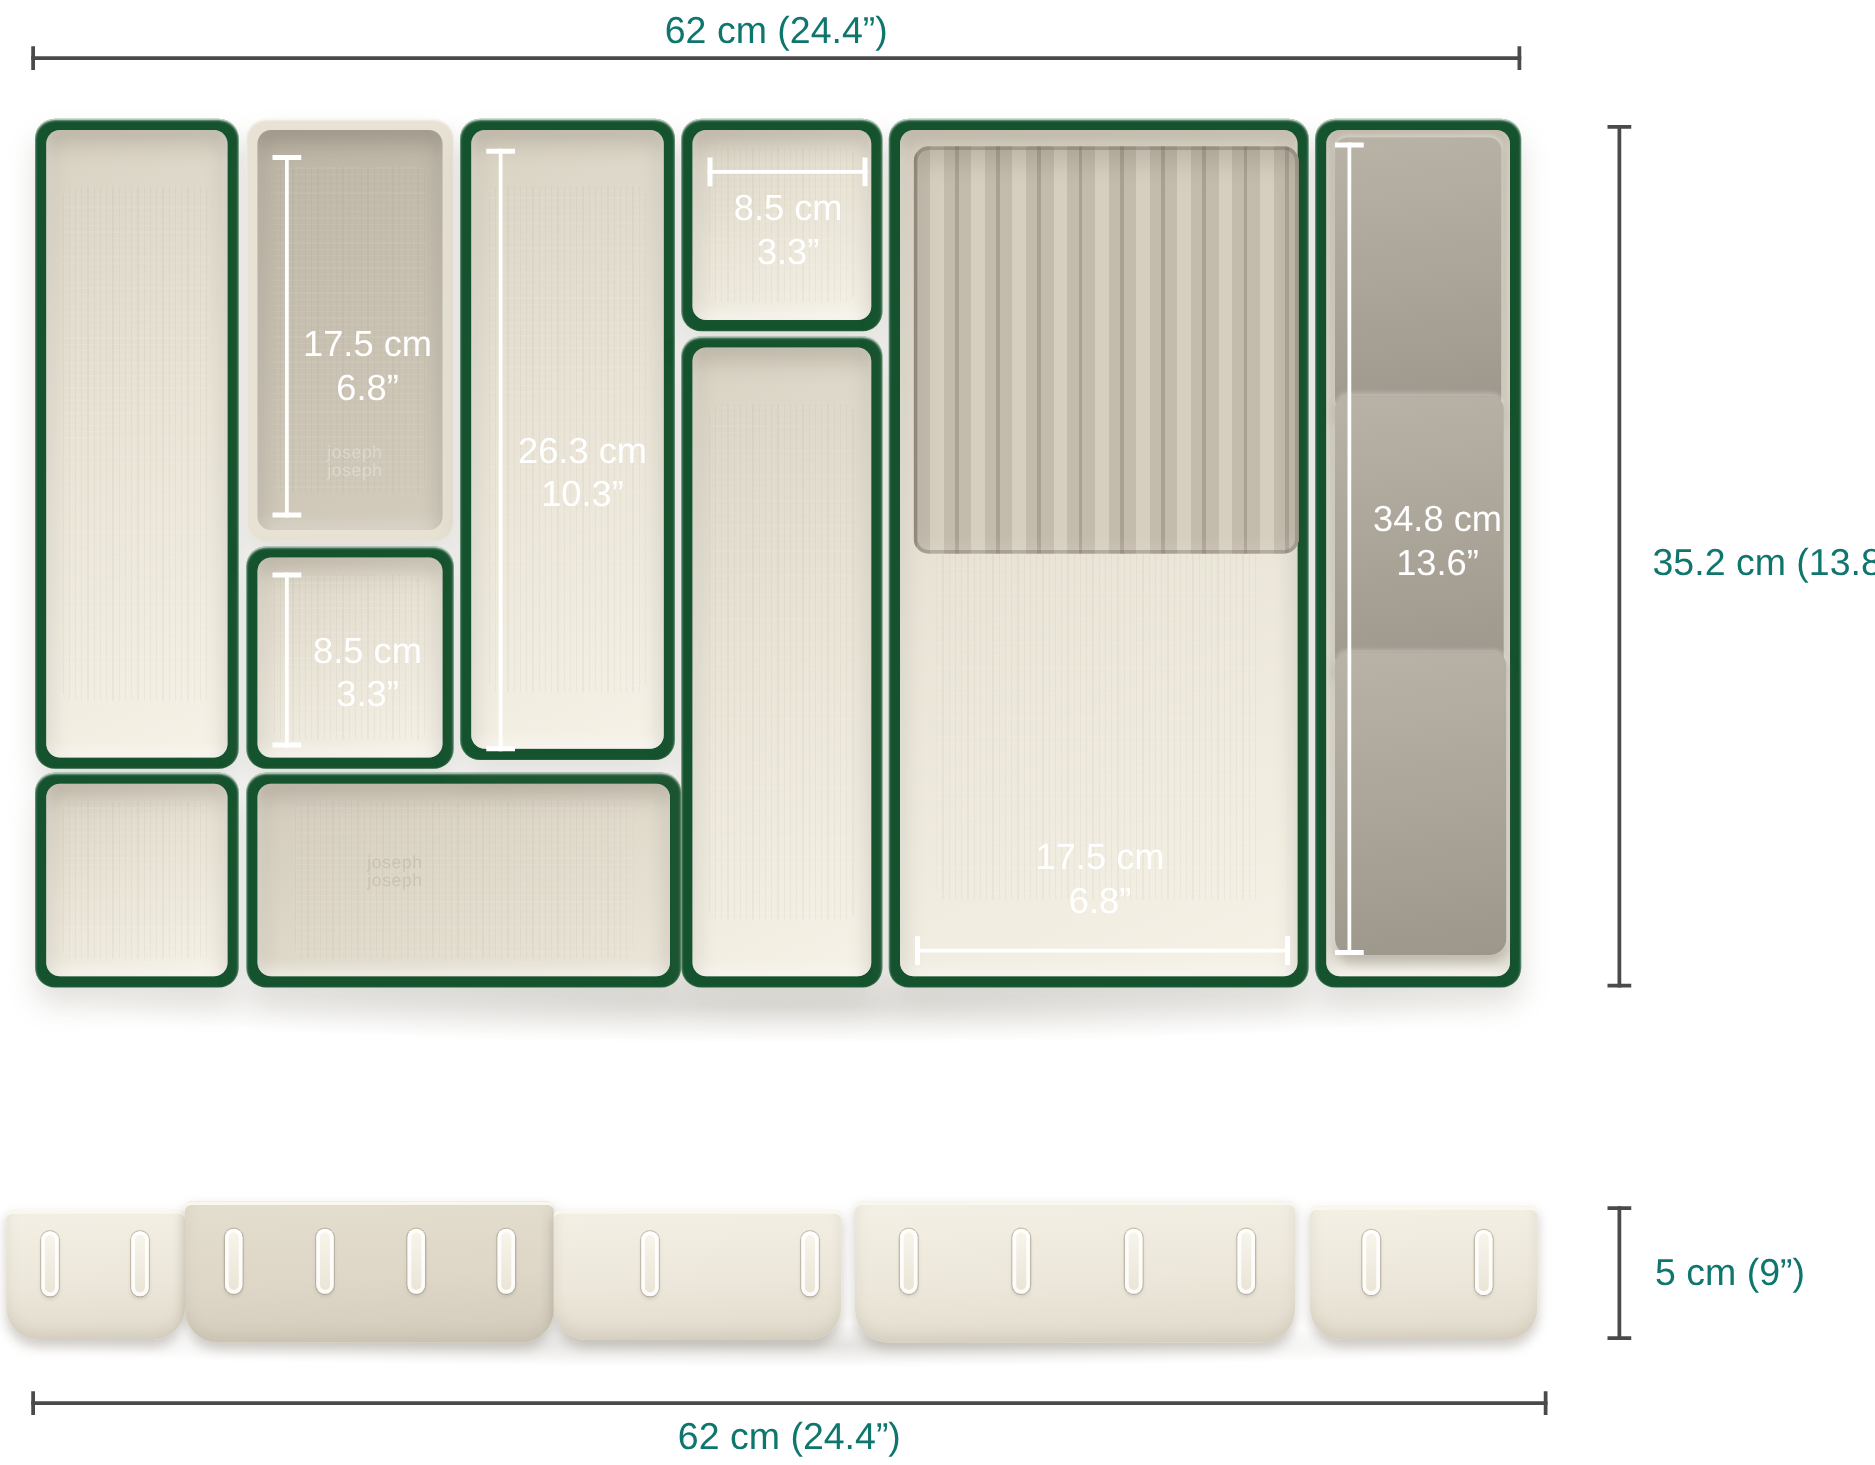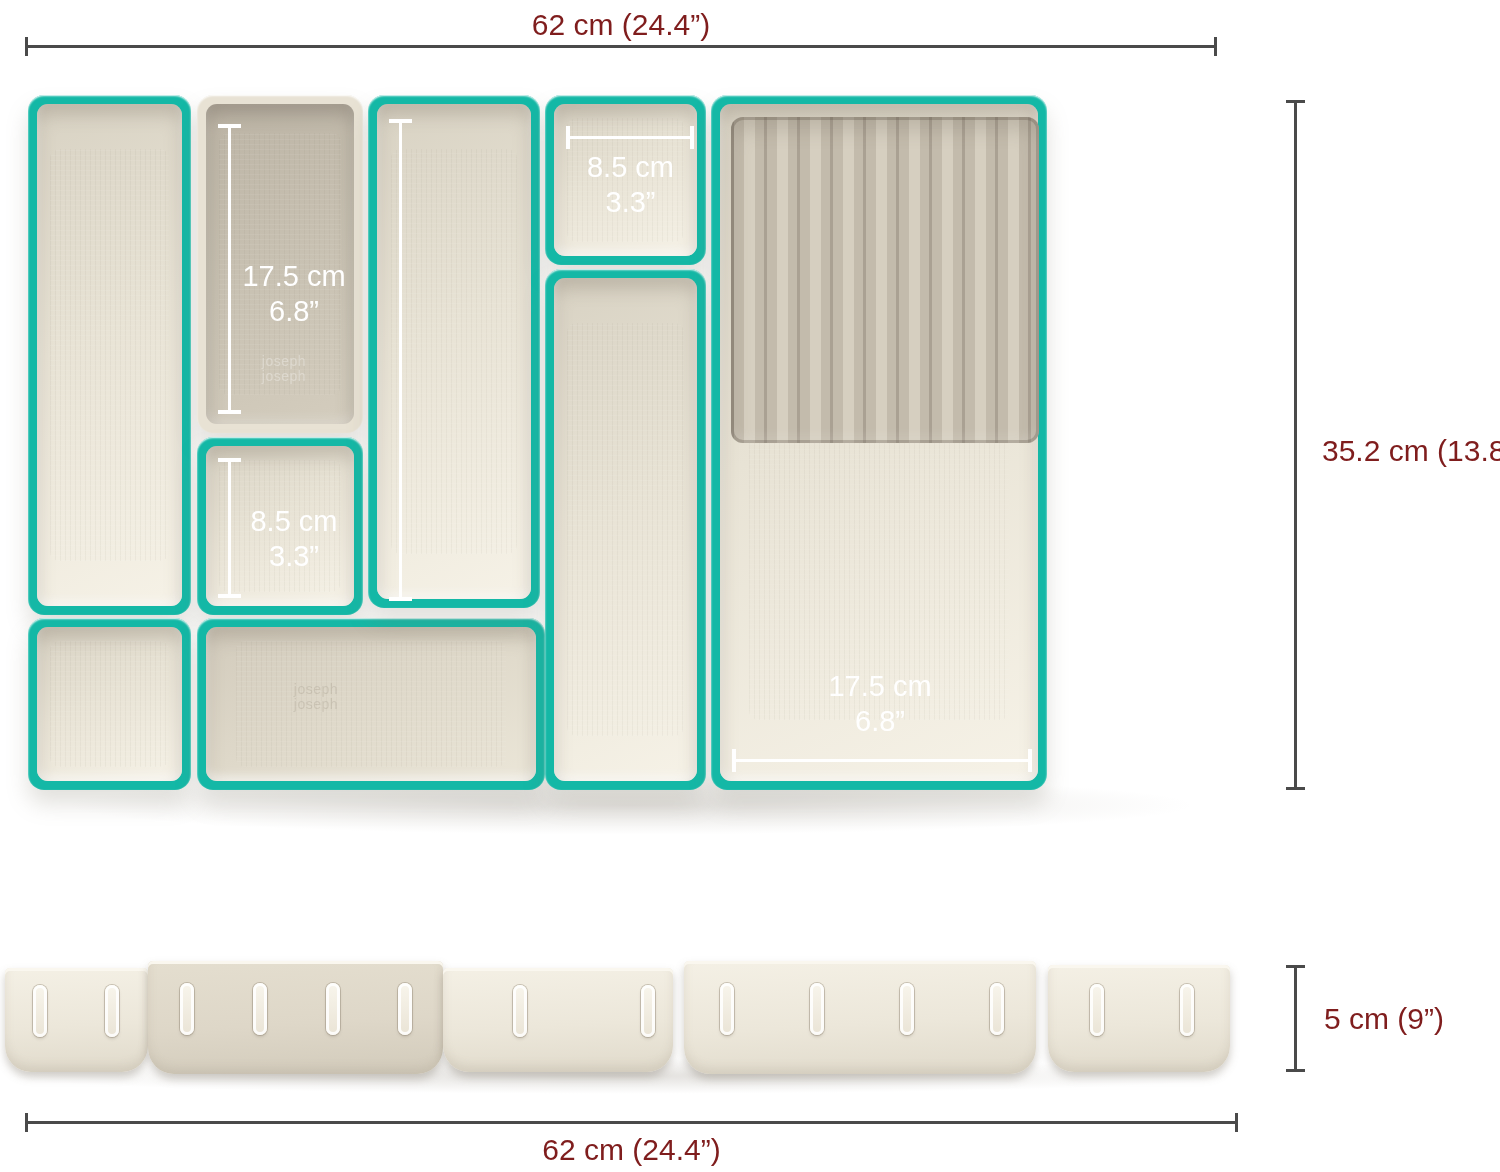--- a/index.html
+++ b/index.html
@@ -8,25 +8,25 @@
     font-family:"Liberation Sans", sans-serif;overflow:hidden;
   }
 
   
   .hline{position:absolute;height:3px;background:#4a4a4a;}
   .hline::before,.hline::after{content:"";position:absolute;top:-8px;width:3px;height:19px;background:#4a4a4a;}
   .hline::before{left:0;}.hline::after{right:0;}
   .vline{position:absolute;width:3px;background:#4a4a4a;}
   .vline::before,.vline::after{content:"";position:absolute;left:-8px;width:19px;height:3px;background:#4a4a4a;}
   .vline::before{top:0;}.vline::after{bottom:0;}
-  .dim-label{position:absolute;color:#7f1d1d;font-size:30px;white-space:nowrap;}
+  .dim-label{position:absolute;color:#0f766e;font-size:30px;white-space:nowrap;}
   .dim-label.center{text-align:center;}
 
   
-  .tray{position:absolute;background:#14b8a6;border-radius:16px;padding:9px;box-sizing:border-box;
+  .tray{position:absolute;background:#14532d;border-radius:16px;padding:9px;box-sizing:border-box;
         box-shadow:0 14px 22px rgba(125,117,102,0.22), inset 0 1px 2px #ffffff;}
   .well{position:relative;width:100%;height:100%;border-radius:11px;
         background:linear-gradient(155deg,#d8d2c3 0%,#e8e3d5 45%,#f6f2e7 100%);
         box-shadow:inset 0 10px 18px rgba(110,100,85,0.28), inset 0 -5px 10px rgba(255,255,255,0.65);}
   .well::after{content:"";position:absolute;inset:9%;border-radius:9px;pointer-events:none;
         background-image:repeating-linear-gradient(0deg,rgba(255,255,255,0.07) 0 1px,transparent 1px 5px),
                          repeating-linear-gradient(90deg,rgba(120,110,95,0.06) 0 1px,transparent 1px 5px);}
   .tray.taupe{background:#e8e2d4;}
   .tray.taupe .well{background:linear-gradient(155deg,#bcb4a5 0%,#c8c1b2 50%,#d4cdbe 100%);
         box-shadow:inset 0 10px 18px rgba(90,82,70,0.32), inset 0 -5px 10px rgba(255,255,255,0.28);}
@@ -116,20 +116,24 @@
 
   <div class="tray beige" style="left:197px;top:618px;width:348px;height:172px;">
     <div class="well">
       <div class="emboss on-cream" style="left:80px;top:55px;width:60px;">joseph joseph</div>
     </div>
   </div>
 
   <div class="tray" style="left:368px;top:95px;width:172px;height:513px;">
     <div class="well">
       <div class="wvline" style="left:22px;top:15px;height:482px;"></div>
+      <div class="wlabel" style="left:22px;top:240px;width:134px;">
+        <span>26.3 cm</span><br>
+        <span>10.3”</span>
+      </div>
     </div>
   </div>
 
   <div class="tray" style="left:545px;top:95px;width:161px;height:170px;">
     <div class="well">
       <div class="whline" style="left:12px;top:32px;width:128px;"></div>
       <div class="wlabel" style="left:4px;top:46px;width:145px;">
         <span>8.5 cm</span><br>
         <span>3.3”</span>
       </div>
@@ -144,20 +148,32 @@
     <div class="well">
       <div class="ribbed" style="left:11px;top:13px;width:308px;height:326px;"></div>
       <div class="wlabel" style="left:12px;top:565px;width:296px;">
         <span>17.5 cm</span><br>
         <span>6.8”</span>
       </div>
       <div class="whline" style="left:12px;top:655px;width:300px;"></div>
     </div>
   </div>
 
+  <div class="tray" style="left:1052px;top:95px;width:165px;height:695px;">
+    <div class="well">
+      <div class="flap" style="left:7px;top:6px;width:133px;height:222px;z-index:1;"></div>
+      <div class="flap" style="left:7px;top:213px;width:135px;height:222px;z-index:2;"></div>
+      <div class="flap" style="left:7px;top:418px;width:137px;height:242px;z-index:3;"></div>
+      <div class="wvline" style="left:17px;top:10px;height:650px;"></div>
+      <div class="wlabel" style="left:28px;top:295px;width:122px;">
+        <span>34.8 cm</span><br>
+        <span>13.6”</span>
+      </div>
+    </div>
+  </div>
 
   <div class="ground" style="left:0px;top:1058px;width:1240px;height:36px;"></div>
 
   <div class="stray" style="left:5px;top:968px;width:143px;height:104px;">
     <div class="slot" style="left:28px;top:17px;"></div>
     <div class="slot" style="left:100px;top:17px;"></div>
   </div>
 
   <div class="stray taupe" style="left:148px;top:961px;width:295px;height:113px;">
     <div class="slot" style="left:32px;top:22px;"></div>

